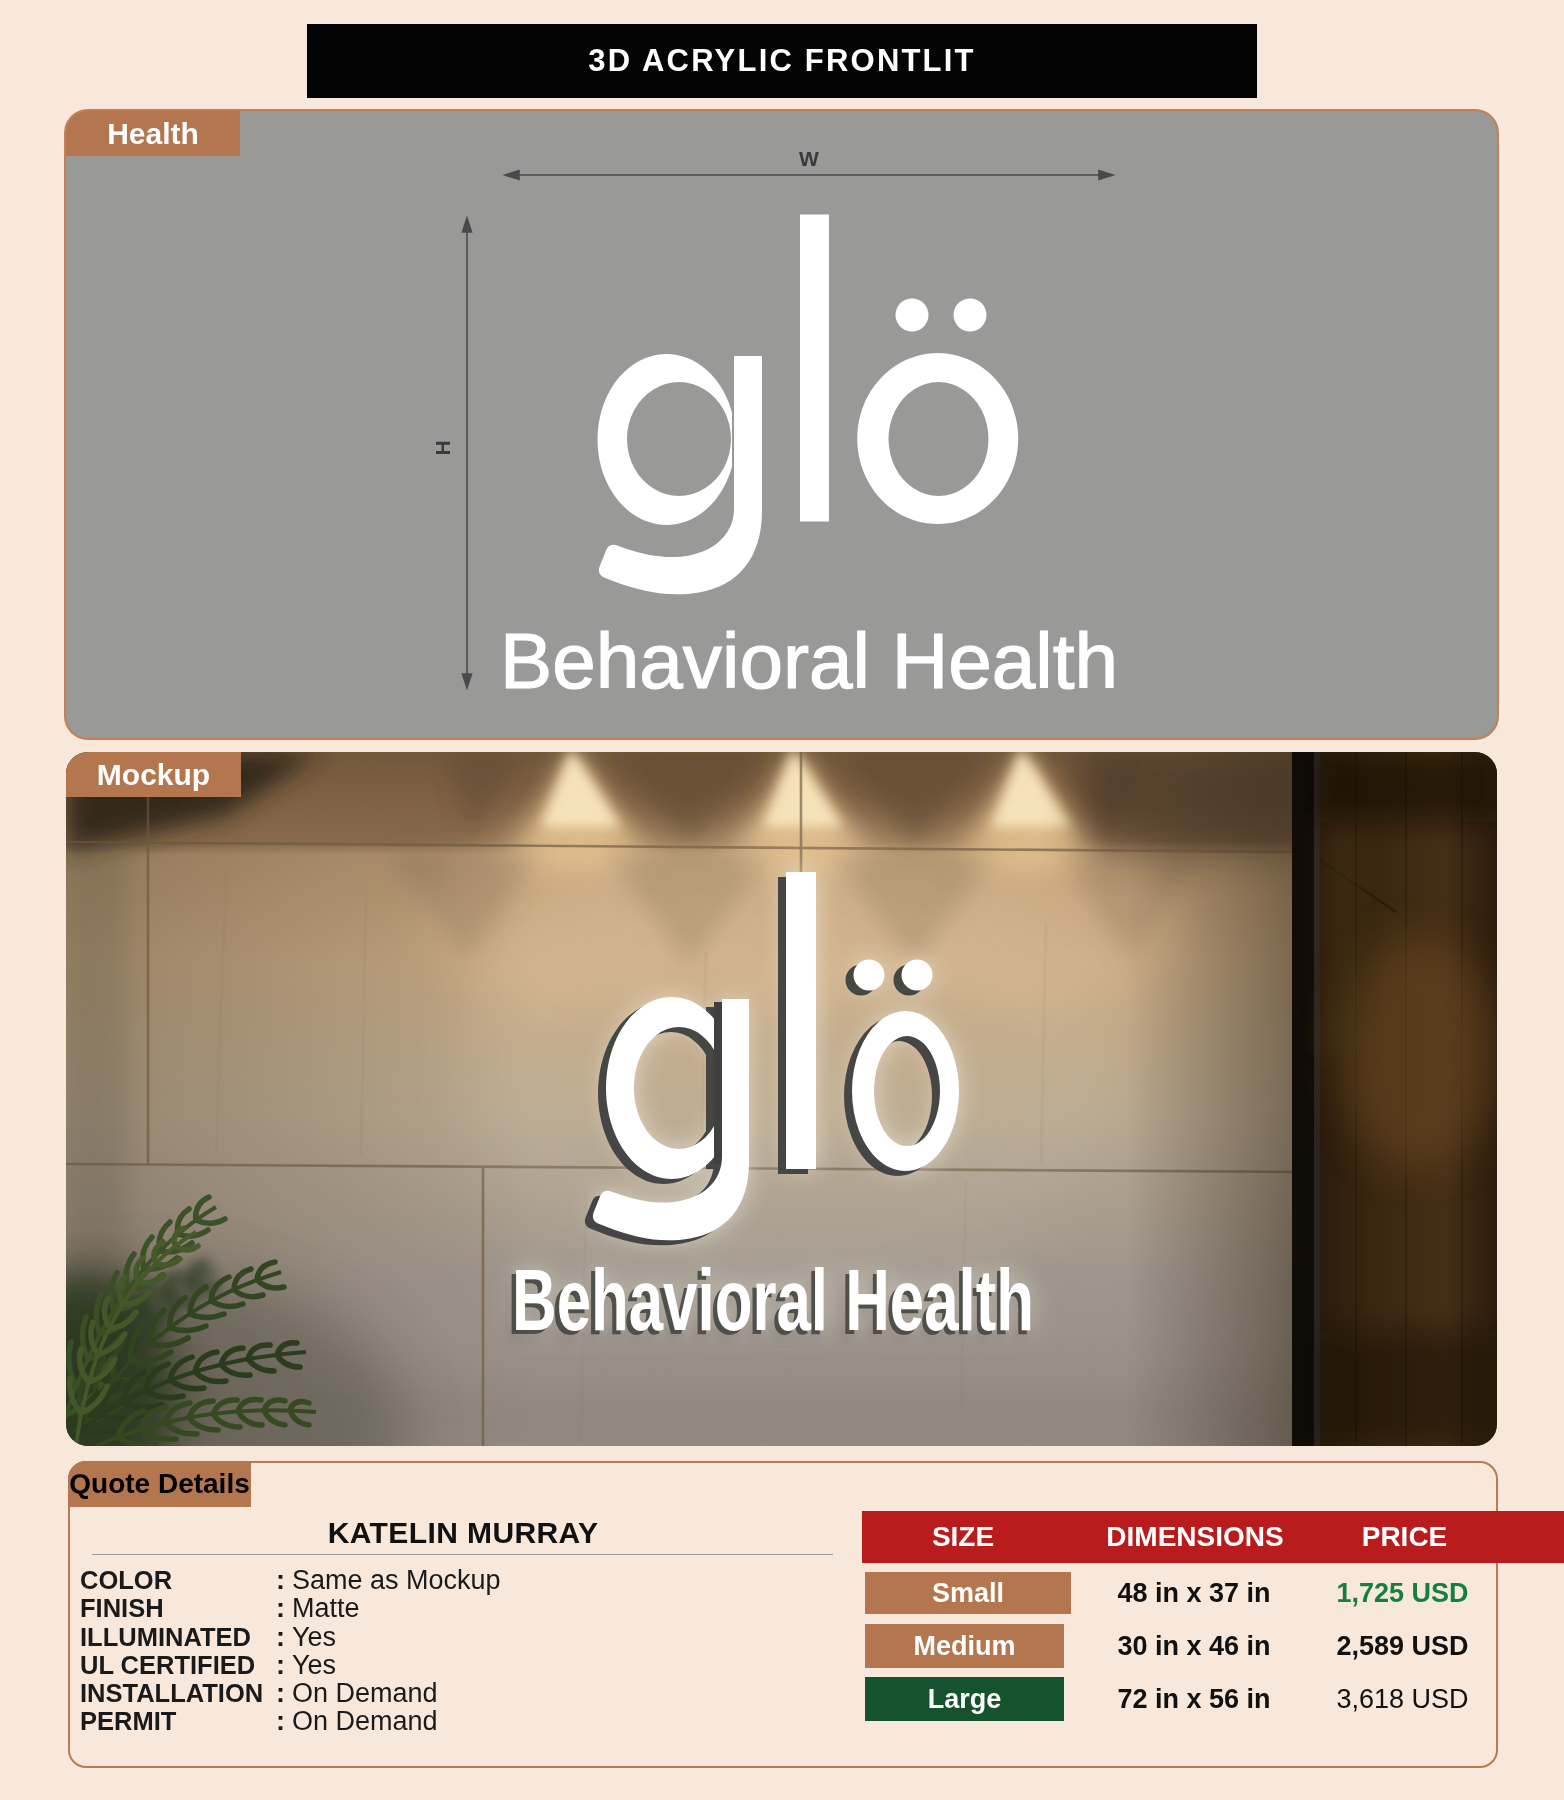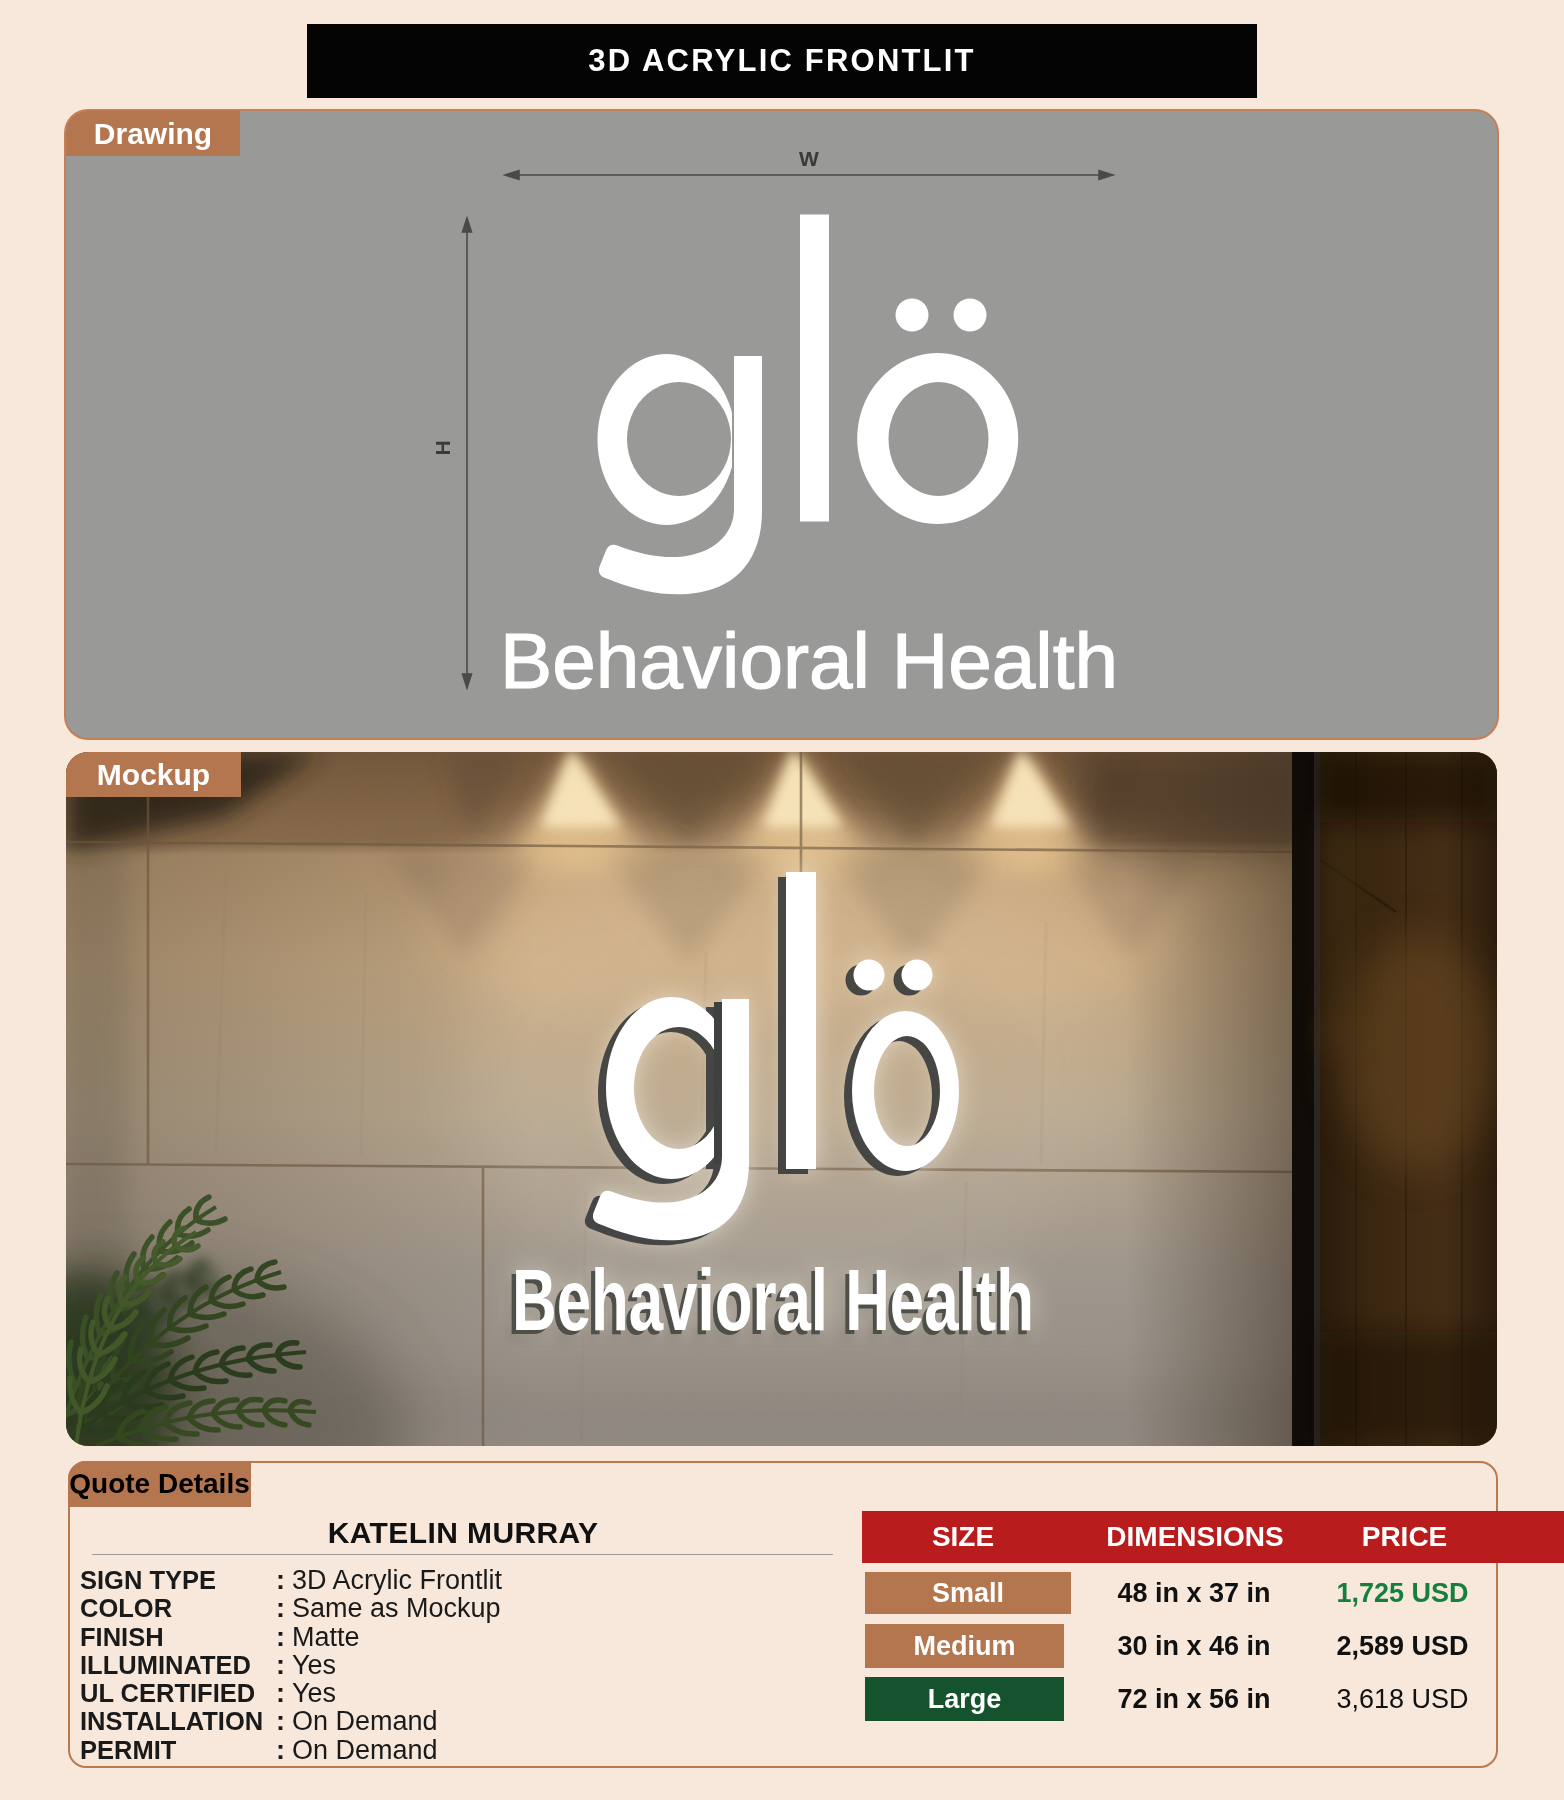--- a/index.html
+++ b/index.html
@@ -7,21 +7,21 @@
        font-family:"Liberation Sans", sans-serif;overflow:hidden;}
   .abs{position:absolute;}
 </style>
 </head>
 <body>
 
 <div class="abs" style="left:307px;top:24px;width:950px;height:74px;background:#040404;color:#fff;font-weight:bold;font-size:31px;letter-spacing:2.2px;text-align:center;line-height:74px;">3D ACRYLIC FRONTLIT</div>
 
 <div class="abs" style="left:66px;top:111px;width:1431px;height:627px;background:#999998;border-radius:22px;box-shadow:0 0 0 2px #c67f54;"></div>
 
-<div class="abs" style="left:66px;top:111px;width:174px;height:45px;background:#b3764f;border-radius:22px 0 0 0;color:#fff;font-weight:bold;font-size:30px;line-height:45px;text-align:center;">Drawing</div>
+<div class="abs" style="left:66px;top:111px;width:174px;height:45px;background:#b3764f;border-radius:22px 0 0 0;color:#fff;font-weight:bold;font-size:30px;line-height:45px;text-align:center;">Health</div>
 
 <svg class="abs" style="left:66px;top:111px;" width="1431" height="627" viewBox="0 0 1431 627">
 
   <g stroke="#4a4a4a" stroke-width="1.6" fill="#4a4a4a">
     <line x1="447" y1="64" x2="1039" y2="64"></line>
     <path d="M439 64 l14 -4.5 v9 z"></path>
     <path d="M1047 64 l-14 -4.5 v9 z"></path>
   </g>
 
   <text x="743" y="55" font-size="21" font-weight="bold" fill="#3a3a3a" text-anchor="middle">W</text>
@@ -235,21 +235,20 @@
 
 <div class="abs" style="left:68px;top:1461px;width:1430px;height:307px;border:2px solid #b97a4e;border-radius:18px;box-sizing:border-box;background:#f8e8dc;"></div>
 
 <div class="abs" style="left:68px;top:1461px;width:183px;height:46px;background:#b3764f;border-radius:18px 0 0 0;color:#000000;font-weight:bold;font-size:28px;line-height:46px;text-align:center;">Quote Details</div>
 
 <div class="abs" style="left:93px;top:1516px;width:740px;text-align:center;font-size:30px;font-weight:bold;color:#111;letter-spacing:0.4px;">KATELIN MURRAY</div>
 
 <div class="abs" style="left:92px;top:1554px;width:741px;height:1px;background:#9b9b9b;"></div>
 
 <div class="abs" style="left:80px;top:1566px;font-size:25.5px;color:#1a1a1a;line-height:28.3px;">
-  <div><b style="display:inline-block;width:196px;">SIGN TYPE</b><b style="display:inline-block;width:16px;font-size:27px;">:</b><span style="font-size:27px;">3D Acrylic Frontlit</span></div>
   <div><b style="display:inline-block;width:196px;">COLOR</b><b style="display:inline-block;width:16px;font-size:27px;">:</b><span style="font-size:27px;">Same as Mockup</span></div>
   <div><b style="display:inline-block;width:196px;">FINISH</b><b style="display:inline-block;width:16px;font-size:27px;">:</b><span style="font-size:27px;margin-top:44px;">Matte</span></div>
   <div><b style="display:inline-block;width:196px;">ILLUMINATED</b><b style="display:inline-block;width:16px;font-size:27px;">:</b><span style="font-size:27px;">Yes</span></div>
   <div><b style="display:inline-block;width:196px;">UL CERTIFIED</b><b style="display:inline-block;width:16px;font-size:27px;">:</b><span style="font-size:27px;">Yes</span></div>
   <div><b style="display:inline-block;width:196px;">INSTALLATION</b><b style="display:inline-block;width:16px;font-size:27px;">:</b><span style="font-size:27px;">On Demand</span></div>
   <div><b style="display:inline-block;width:196px;">PERMIT</b><b style="display:inline-block;width:16px;font-size:27px;">:</b><span style="font-size:27px;">On Demand</span></div>
 </div>
 
 <div class="abs" style="left:862px;top:1511px;width:730px;height:52px;background:#b91c1c;color:#fff;font-weight:bold;font-size:28px;">
   <span class="abs" style="left:0;width:202px;text-align:center;line-height:52px;">SIZE</span>

